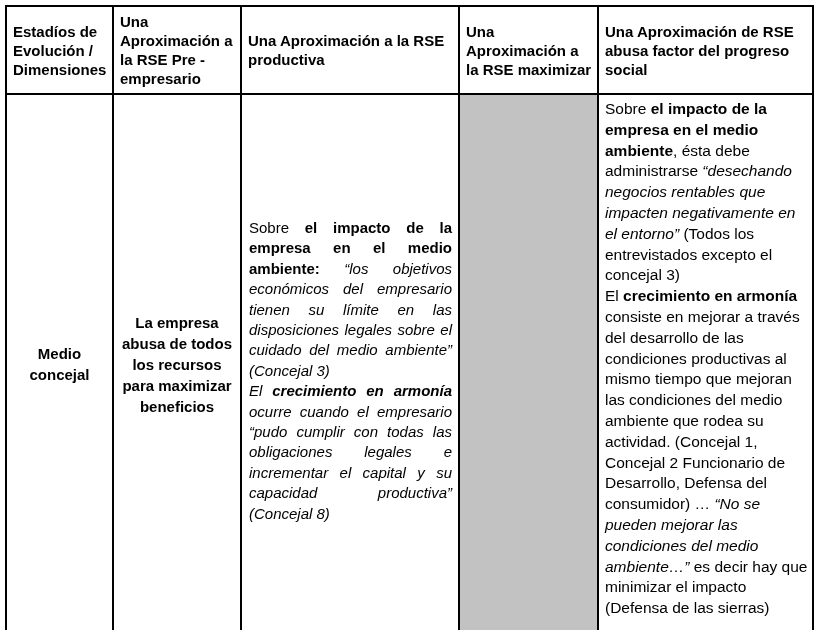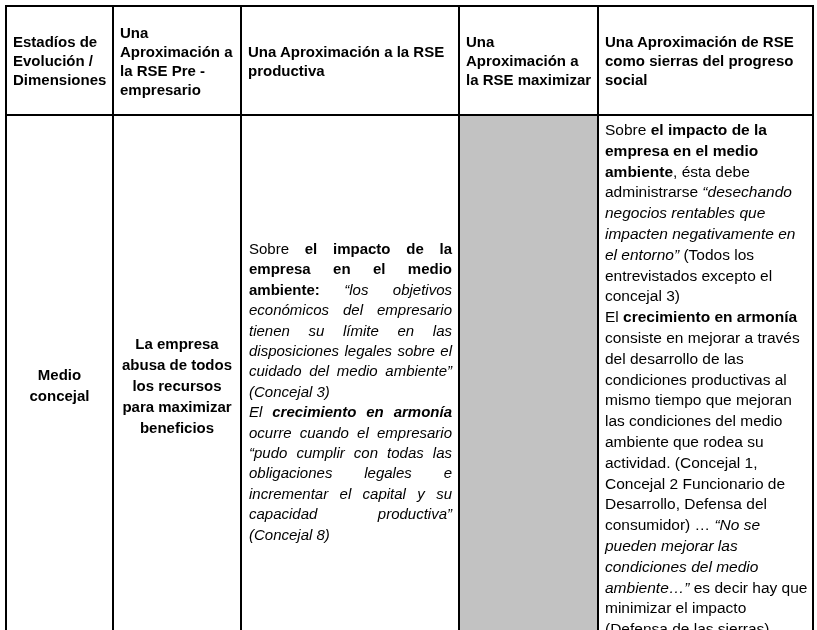--- a/index.html
+++ b/index.html
@@ -19,21 +19,21 @@
     border-collapse: collapse;
     table-layout: fixed;
     width: 807px;
     border: 2px solid #000000;
   }
   table.rse th, table.rse td {
     border: 2px solid #000000;
     overflow: hidden;
   }
   
-  tr.hdr { height: 109px; }
+  tr.hdr { height: 88px; }
   tr.hdr th {
     font-weight: bold;
     font-size: 15px;
     line-height: 19px;
     text-align: left;
     vertical-align: middle;
     padding: 3px 4px 3px 6px;
   }
   
   tr.body { height: 528px; }
@@ -79,21 +79,21 @@
       <col style="width:218px">
       <col style="width:139px">
       <col style="width:215px">
     </colgroup>
     <tbody>
         <tr class="hdr">
       <th>Estadíos de Evolución / Dimensiones</th>
       <th>Una Aproximación a la RSE Pre - empresario</th>
       <th>Una Aproximación a la RSE productiva</th>
       <th>Una Aproximación a la RSE maximizar</th>
-      <th>Una Aproximación de RSE como sierras del progreso social</th>
+      <th>Una Aproximación de RSE abusa factor del progreso social</th>
     </tr>
     <tr class="body">
       <td class="c-dim">Medio concejal</td>
       <td class="c-pre">La empresa abusa de todos los recursos para maximizar beneficios</td>
       <td class="c-cap"><span>Sobre </span><span class="seg-b">el impacto de la empresa en el medio ambiente: </span><span class="seg-i">“los objetivos económicos del empresario tienen su límite en las disposiciones legales sobre el cuidado del medio ambiente” (Concejal 3)
 </span><span class="seg-i">El </span><span class="seg-b seg-i">crecimiento en armonía</span><span class="seg-i"> ocurre cuando el empresario “pudo cumplir con todas las obligaciones legales e incrementar el capital y su capacidad productiva” (Concejal 8)</span></td>
       <td class="c-vol" style="background: rgb(194, 194, 194);"></td>
       <td class="c-prog"><span>Sobre </span><span class="seg-b">el impacto de la empresa en el medio ambiente</span><span>, ésta debe administrarse </span><span class="seg-i">“desechando negocios rentables que impacten negativamente en el entorno”</span><span> (Todos los entrevistados excepto el concejal 3)
 </span><span>El </span><span class="seg-b">crecimiento en armonía</span><span> consiste en mejorar a través del desarrollo de las condiciones productivas al mismo tiempo que mejoran las condiciones del medio ambiente que rodea su actividad. (Concejal 1, Concejal 2 Funcionario de Desarrollo, Defensa del consumidor) … </span><span class="seg-i">“No se pueden mejorar las condiciones del medio ambiente…”</span><span> es decir hay que minimizar el impacto (Defensa de las sierras)</span></td>
     </tr>

